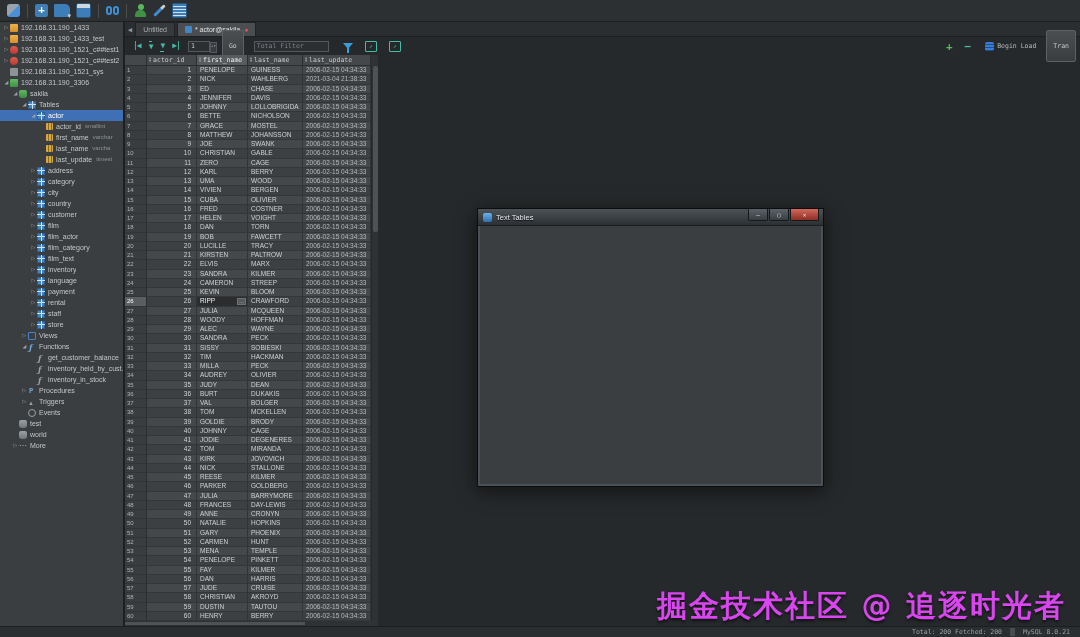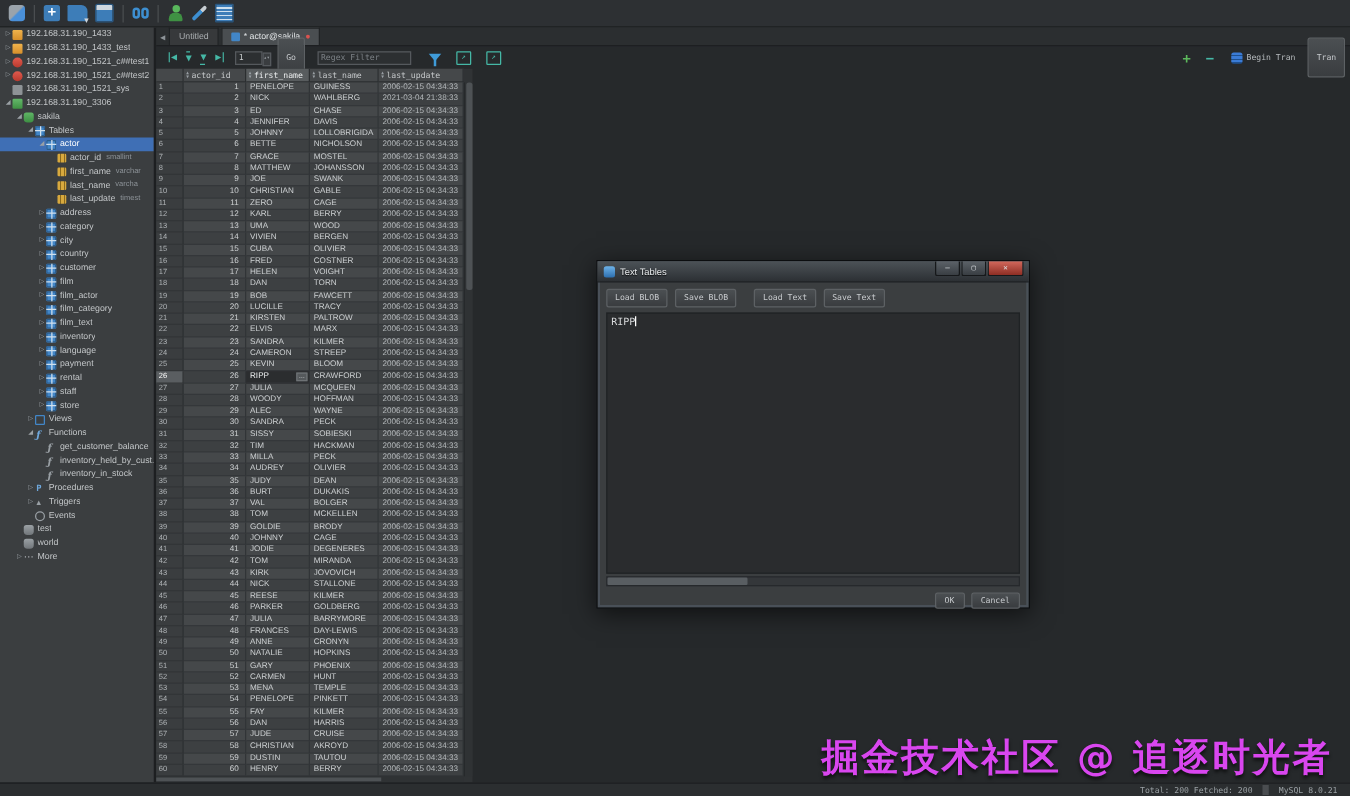--- a/index.html
+++ b/index.html
@@ -386,29 +386,29 @@
     <div class="gridbar">
       <span class="nv">|◀</span>
       <span class="nv bartop">▼</span>
       <span class="nv barbot">▼</span>
       <span class="nv">▶|</span>
       <span class="inp mono pageno">
         <span>1</span>
         <span class="spin">▴▾</span>
       </span>
       <span class="btn gobtn">Go</span>
-      <span class="inp filter">Regex Filter</span>
+      <span class="inp filter">Total Filter</span>
       <span class="funnel"></span>
       <span class="expico mono">↗</span>
       <span class="expico mono">↗</span>
       <span class="rgt">
         <span class="plus">+</span>
         <span class="minus">−</span>
         <span class="btico"></span>
-        <span class="btlbl">Begin Tran</span>
+        <span class="btlbl">Begin Load</span>
         <span class="btn">Tran</span>
       </span>
     </div>
 
     <div class="grid">
       <div class="ghead" id="ghead">
           <div class="hc c0"></div>
           <div class="hc c1">
             <span class="sort">
               <span>▲</span>
@@ -872,38 +872,20 @@
   <div class="dialog">
     <div class="dtitle">
       <span class="dico"></span>
       <span class="dtxt">Text Tables</span>
       <span class="winbtns">
         <span class="wb min mono">—</span>
         <span class="wb max mono">▢</span>
         <span class="wb close mono">✕</span>
       </span>
     </div>
-    <div class="dbody">
-      <div class="dbtnrow" id="dlgbtns">
-          <span class="dbtn">Load BLOB</span>
-          <span class="dbtn">Save BLOB</span>
-          <span class="dbtn gap">Load Text</span>
-          <span class="dbtn">Save Text</span>
-        </div>
-      <div class="dtextarea">
-        <span>RIPP</span><span class="caret"></span>
-      </div>
-      <div class="dhscroll">
-          <div class="dhthumb"></div>
-        </div>
-      <div class="dfooter">
-        <span class="dfbtn">OK</span>
-        <span class="dfbtn">Cancel</span>
-      </div>
-    </div>
   </div>
 
   <div class="watermark">掘金技术社区 @ 追逐时光者</div>
 
   <div class="statusbar">
     <span>Total: 200 Fetched: 200</span>
     <span class="ssep"></span>
     <span>MySQL 8.0.21</span>
     <span style="width:4px;"></span>
   </div>

